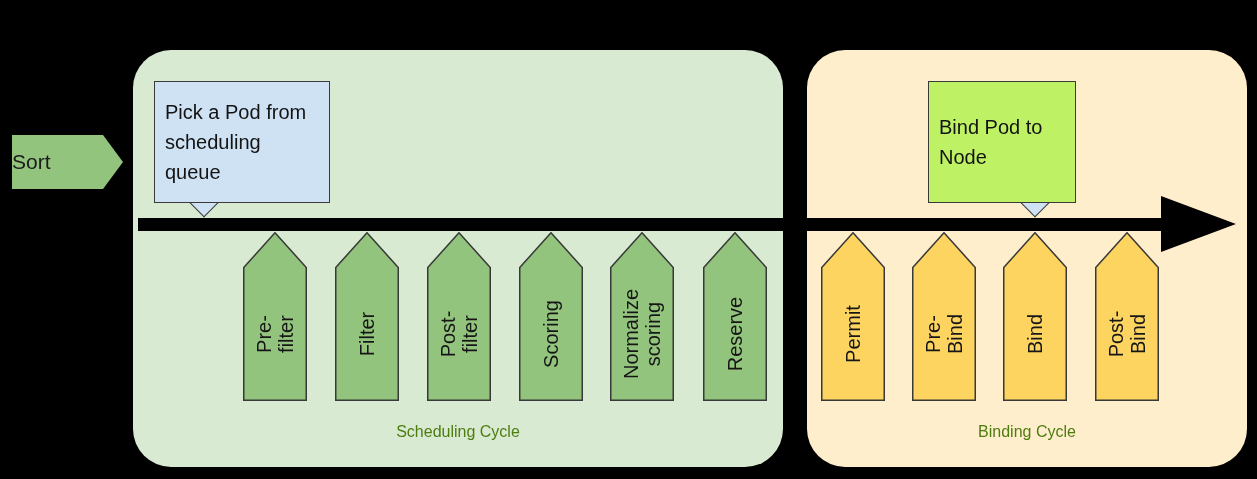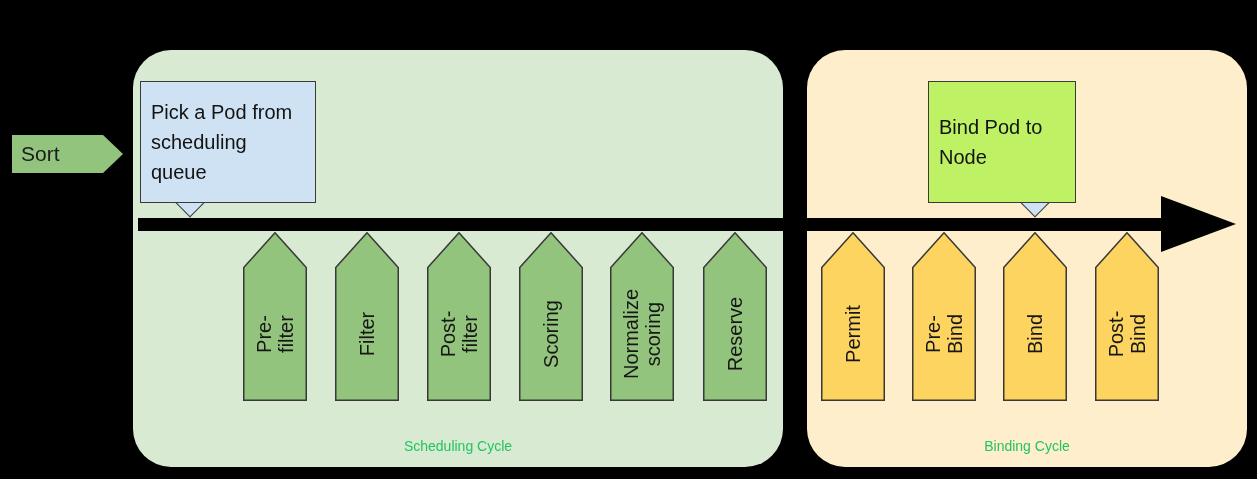--- a/index.html
+++ b/index.html
@@ -21,38 +21,37 @@
     top: 50px;
     height: 417px;
     border-radius: 38px;
     z-index: 1;
   }
   .panel-scheduling { left: 133px; width: 650px; }
   .panel-binding   { left: 807px; width: 440px; }
 
   .cycle-title {
     position: absolute;
-    top: 438px;
+    top: 423px;
     z-index: 2;
     text-align: center;
-    font-size: 14px;
-    color: #22c55e;
+    font-size: 16px;
+    color: #4d7c0f;
   }
   .title-scheduling { left: 133px; width: 650px; }
   .title-binding   { left: 807px; width: 440px; }
 
   
   .sort-arrow {
     position: absolute;
     left: 12px; top: 135px;
-    width: 111px; height: 38px;
+    width: 111px; height: 54px;
     clip-path: polygon(0 0, 82% 0, 100% 50%, 82% 100%, 0 100%);
     display: flex;
     align-items: center;
-    padding-left: 9px;
     box-sizing: border-box;
     font-size: 21px;
     z-index: 2;
   }
 
   
   .stage {
     position: absolute;
     top: 232px;
     width: 64px; height: 169px;
@@ -120,21 +119,21 @@
   .callout-tail {
     position: absolute;
     top: 105px;
     width: 26px; height: 26px;
     transform: rotate(45deg);
     border-right: 1.5px solid #3a3a3a;
     border-bottom: 1.5px solid #3a3a3a;
     box-sizing: border-box;
     z-index: 0;
   }
-  .callout-pick    { left: 140px; width: 176px; }
+  .callout-pick    { left: 154px; width: 176px; }
   .callout-pick    .callout-tail { left: 37px; }
   .callout-reserve { left: 627px; width: 155px; }
   .callout-reserve .callout-tail { left: 95px; }
   .callout-bind    { left: 928px; width: 148px; }
   .callout-bind    .callout-tail { left: 94px; }
 </style>
 </head>
 <body>
 
 <div class="canvas" style="background: rgb(0, 0, 0);">

